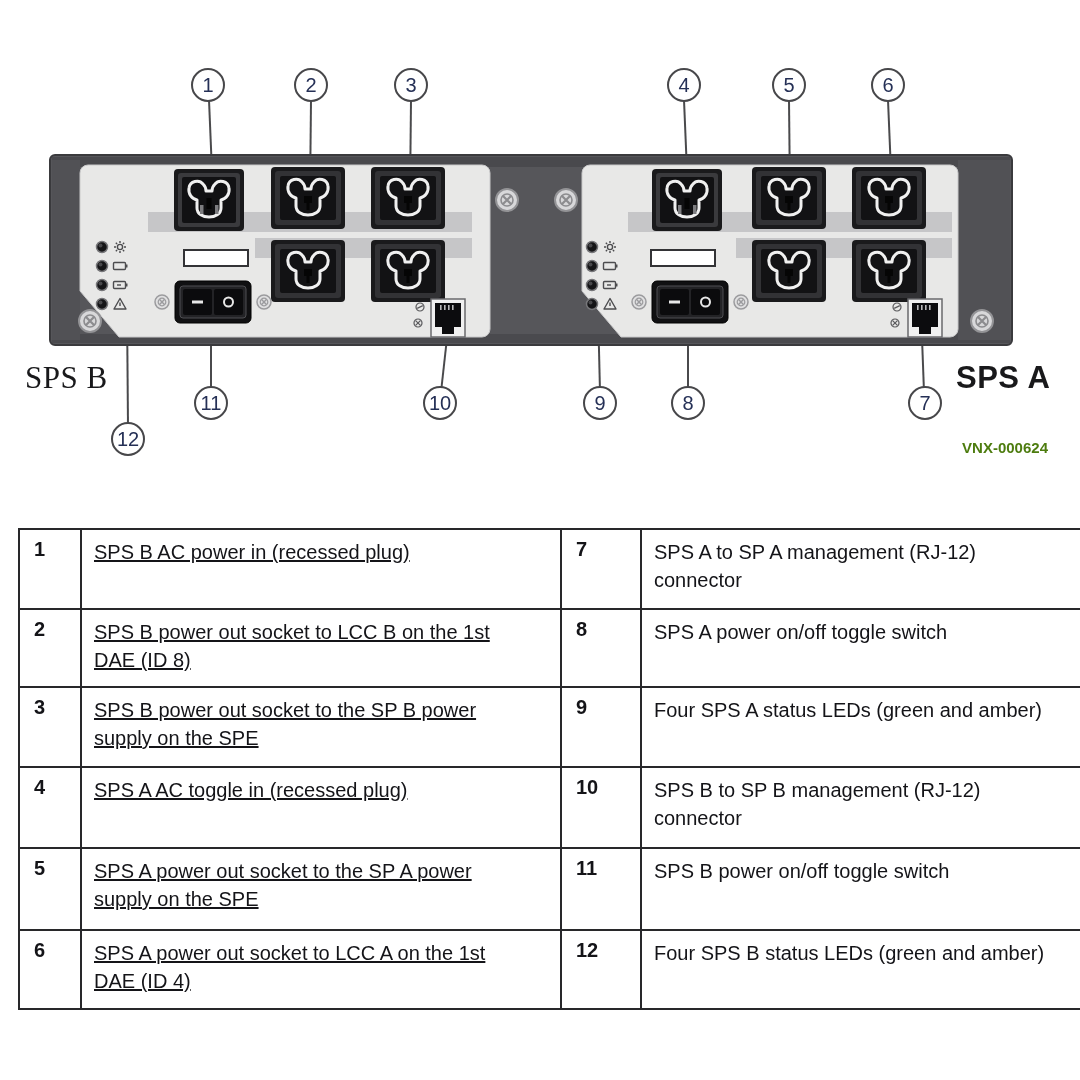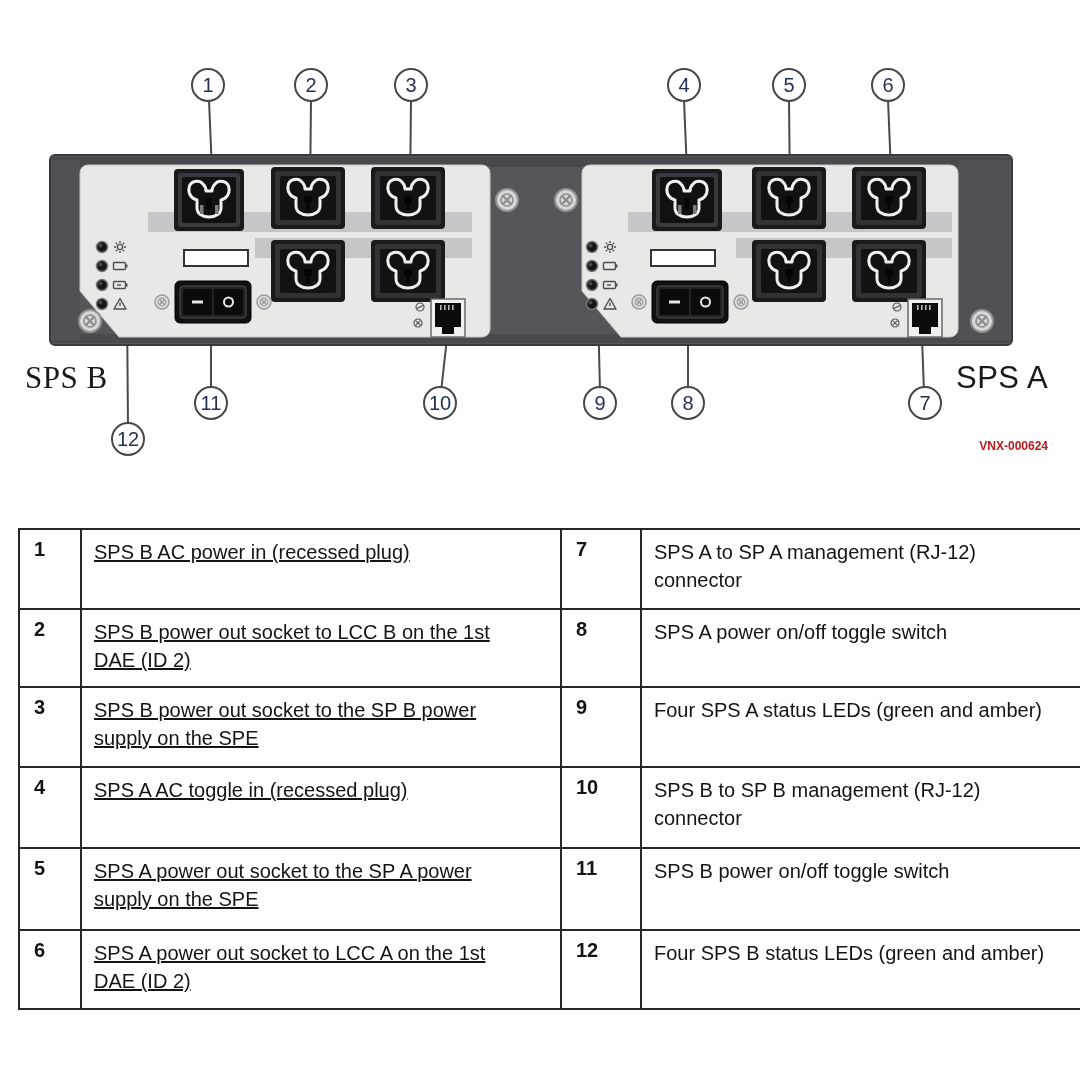--- a/index.html
+++ b/index.html
@@ -4,21 +4,21 @@
 <style>
   html,body{margin:0;padding:0;background:#fff;}
   #page{position:relative;width:1080px;height:1080px;background:#ffffff;overflow:hidden;
         font-family:"Liberation Sans", sans-serif;}
   #hw-svg{position:absolute;left:0;top:0;}
   .callout{position:absolute;width:30px;height:30px;border:2px solid #47474a;border-radius:50%;
            background:#ffffff;color:#253056;font-size:20px;line-height:30px;text-align:center;
            font-family:"Liberation Sans", sans-serif;}
   .unit-label{position:absolute;font-size:31px;color:#19191b;letter-spacing:0.5px;}
   .fig-code{position:absolute;left:958px;top:439px;width:90px;text-align:right;
-            font-size:12px;font-weight:bold;color:#b91c1c;}
+            font-size:15px;font-weight:bold;color:#4d7c0f;}
   table.legend{position:absolute;left:18px;top:528px;width:1044px;border-collapse:collapse;
                table-layout:fixed;font-size:20px;color:#141418;}
   table.legend td{border:2px solid #28282a;vertical-align:top;padding-top:8px;padding-bottom:6px;}
   td.num{width:45px;padding-left:14px;font-weight:bold;}
   td.num2{width:63px;padding-left:14px;font-weight:bold;}
   td.desc{width:458px;padding-left:12px;padding-right:8px;white-space:pre-line;line-height:28px;text-decoration:underline;}
   td.desc2{width:470px;padding-left:12px;padding-right:8px;white-space:pre-line;line-height:28px;}
 </style>
 </head>
 <body>
@@ -198,36 +198,36 @@
   <div class="callout" style="left:772px;top:68px;">5</div>
   <div class="callout" style="left:871px;top:68px;">6</div>
   <div class="callout" style="left:908px;top:386px;">7</div>
   <div class="callout" style="left:671px;top:386px;">8</div>
   <div class="callout" style="left:583px;top:386px;">9</div>
   <div class="callout" style="left:423px;top:386px;">10</div>
   <div class="callout" style="left:194px;top:386px;">11</div>
   <div class="callout" style="left:111px;top:422px;">12</div>
 
   <div class="unit-label" style="left:25px;top:360px;font-family:Liberation Serif, serif;">SPS B</div>
-  <div class="unit-label" style="left:956px;top:360px;">SPS A</div>
+  <div class="unit-label" style="left:956px;top:360px;font-weight:bold;">SPS A</div>
   <div class="fig-code">VNX-000624</div>
 
   <table class="legend">
     <tbody>
         <tr style="height:80px;">
       <td class="num">1</td>
       <td class="desc">SPS B AC power in (recessed plug)</td>
       <td class="num2">7</td>
       <td class="desc2">SPS A to SP A management (RJ-12)
 connector</td>
     </tr>
     <tr style="height:78px;">
       <td class="num">2</td>
       <td class="desc">SPS B power out socket to LCC B on the 1st
-DAE (ID 2)</td>
+DAE (ID 8)</td>
       <td class="num2">8</td>
       <td class="desc2">SPS A power on/off toggle switch</td>
     </tr>
     <tr style="height:80px;">
       <td class="num">3</td>
       <td class="desc">SPS B power out socket to the SP B power
 supply on the SPE</td>
       <td class="num2">9</td>
       <td class="desc2">Four SPS A status LEDs (green and amber)</td>
     </tr>
@@ -241,20 +241,20 @@
     <tr style="height:82px;">
       <td class="num">5</td>
       <td class="desc">SPS A power out socket to the SP A power
 supply on the SPE</td>
       <td class="num2">11</td>
       <td class="desc2">SPS B power on/off toggle switch</td>
     </tr>
     <tr style="height:79px;">
       <td class="num">6</td>
       <td class="desc">SPS A power out socket to LCC A on the 1st
-DAE (ID 2)</td>
+DAE (ID 4)</td>
       <td class="num2">12</td>
       <td class="desc2">Four SPS B status LEDs (green and amber)</td>
     </tr>
   </tbody>
     </table>
 
 </div>
 
 </body></html>

